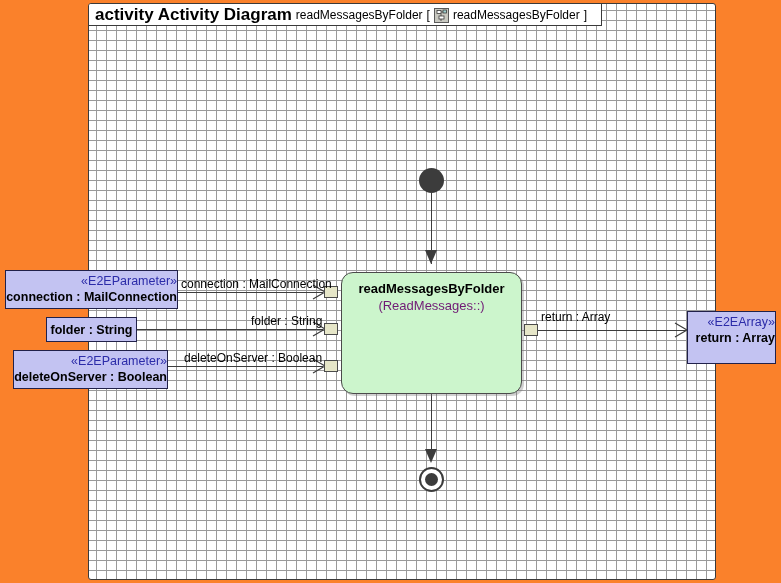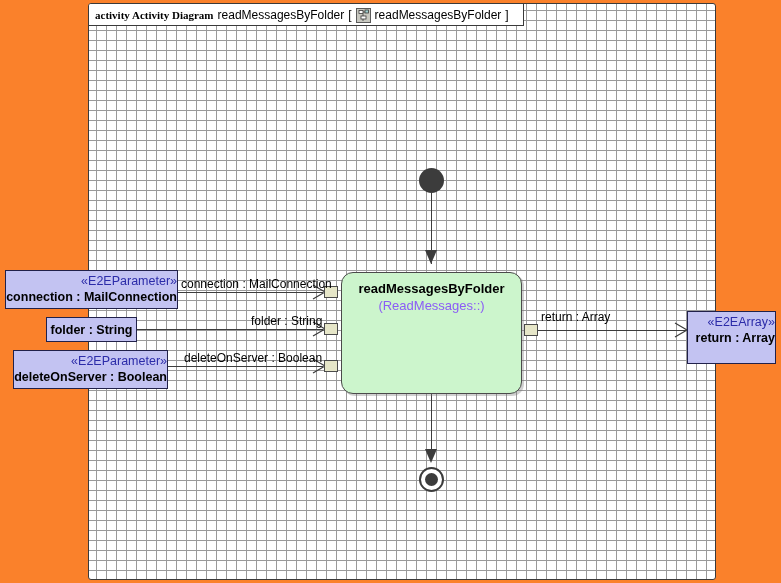--- a/index.html
+++ b/index.html
@@ -66,22 +66,21 @@
     align-items: center;
     gap: 4px;
     font-size: 12px;
     color: #000;
     white-space: nowrap;
     box-sizing: border-box;
     z-index: 8;
   }
   .frame-title .kw {
     font-weight: bold;
-    font-size: 11px;
-    font-family: Liberation Serif, serif;
+    font-size: 17px;
   }
   .frame-title .nm {
     font-weight: normal;
     font-size: 12px;
   }
   .frame-title .brk {
     font-weight: normal;
     font-size: 12px;
   }
   .title-icon {
@@ -139,21 +138,21 @@
     margin-top: 8px;
     text-align: center;
     font-size: 13px;
     font-weight: bold;
     color: #000;
   }
   .activity-node .an-sub {
     margin-top: 2px;
     text-align: center;
     font-size: 13px;
-    color: #8b5cf6;
+    color: #701a75;
   }
 
   
   .pin {
     position: absolute;
     width: 14px;
     height: 12px;
     background: #e6e6c8;
     border: 1px solid #4a4a4a;
     box-sizing: border-box;

